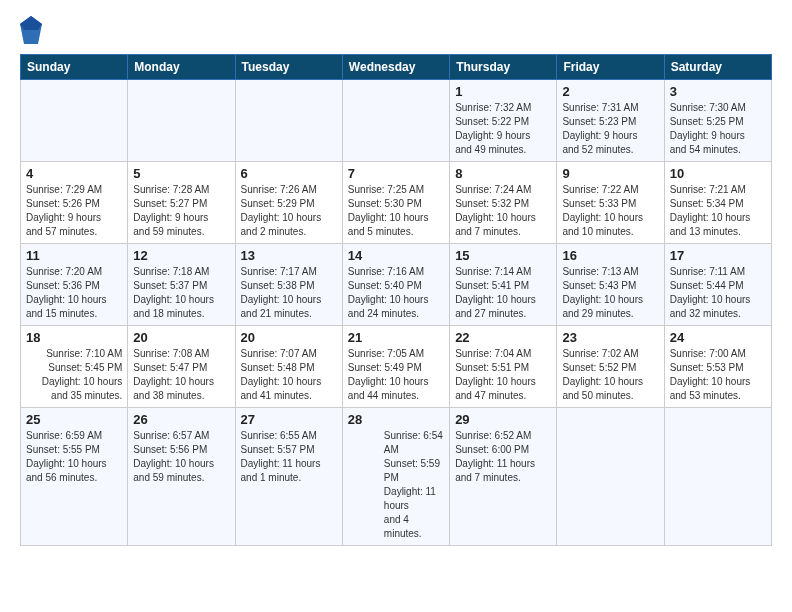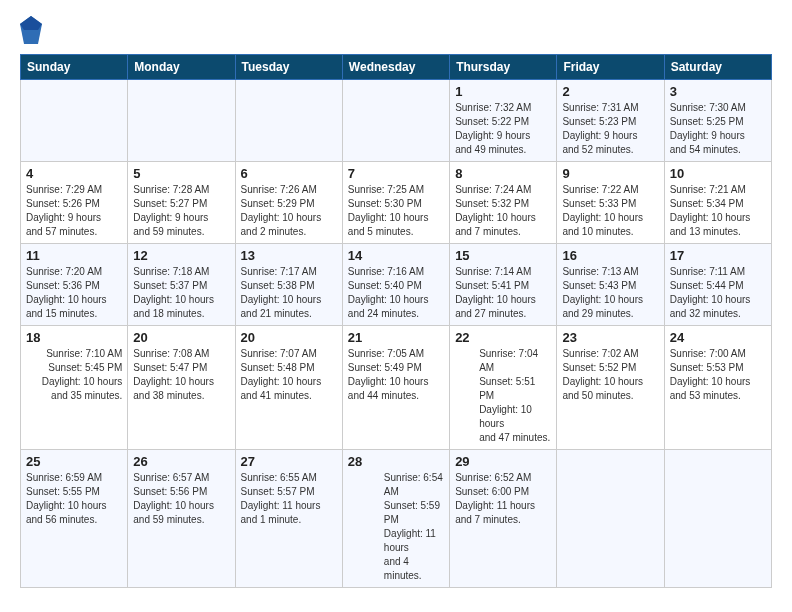--- a/index.html
+++ b/index.html
@@ -270,21 +270,21 @@
         </td>
         <td>
           <span class="day-num">21</span>
           <div class="day-info" style="white-space: pre-line;">Sunrise: 7:05 AM
 Sunset: 5:49 PM
 Daylight: 10 hours
 and 44 minutes.</div>
         </td>
         <td>
           <span class="day-num">22</span>
-          <div class="day-info" style="white-space: pre-line; margin-left: 24px;">Sunrise: 7:04 AM
+          <div class="day-info" style="white-space: pre-line;">Sunrise: 7:04 AM
 Sunset: 5:51 PM
 Daylight: 10 hours
 and 47 minutes.</div>
         </td>
         <td>
           <span class="day-num">23</span>
           <div class="day-info" style="white-space: pre-line;">Sunrise: 7:02 AM
 Sunset: 5:52 PM
 Daylight: 10 hours
 and 50 minutes.</div>

